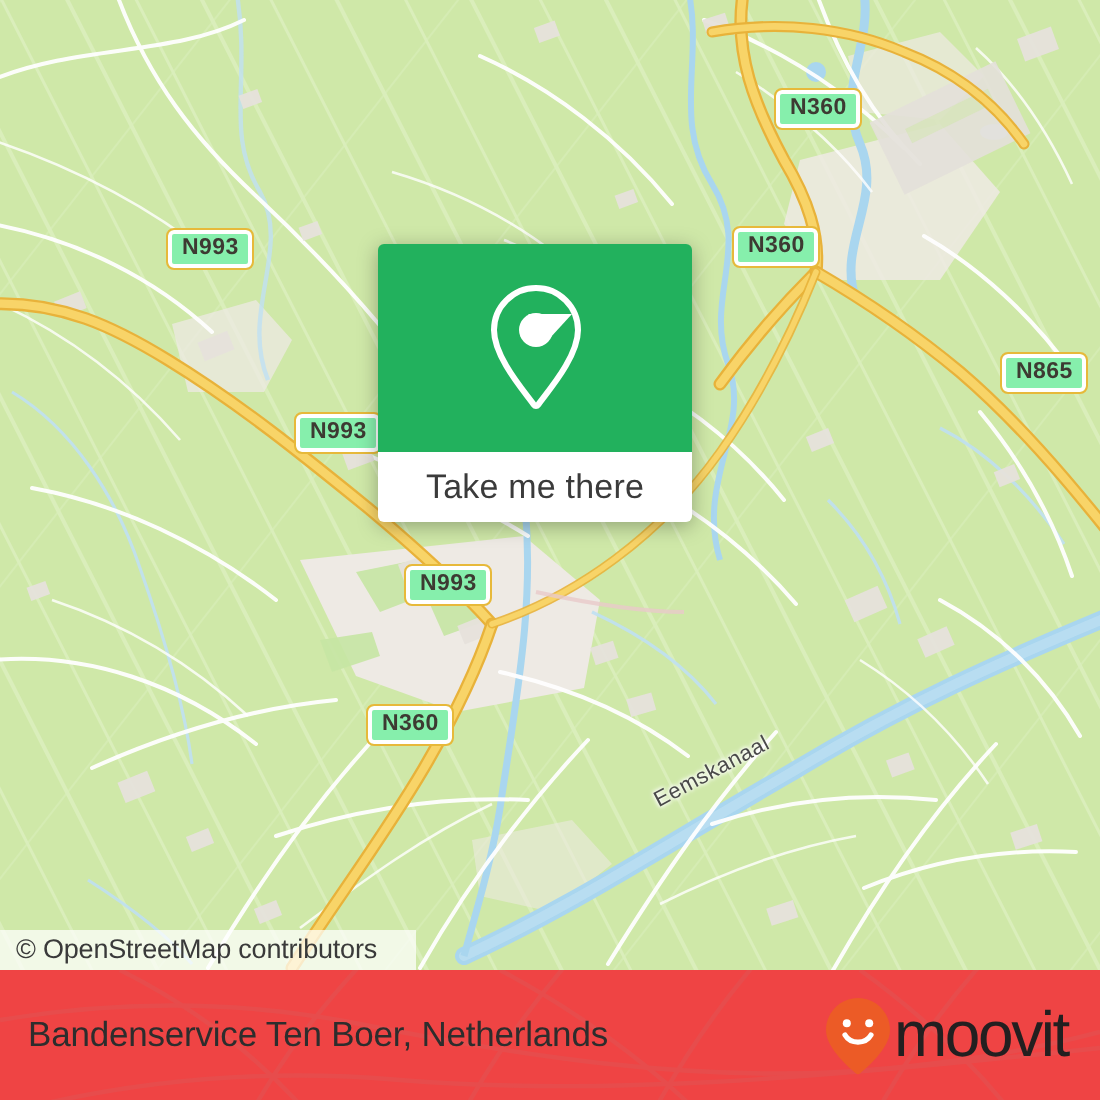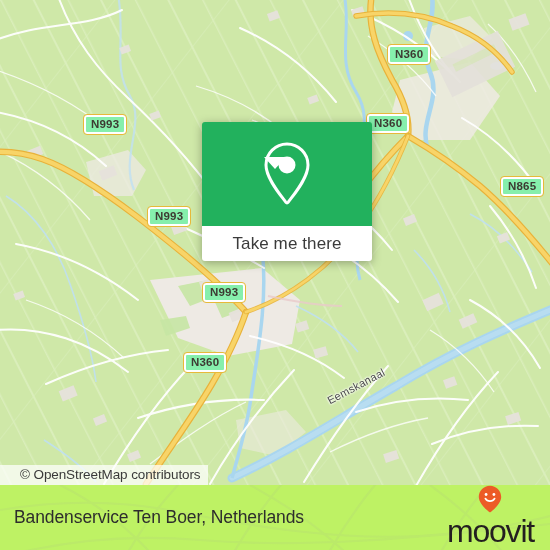--- a/index.html
+++ b/index.html
@@ -7,56 +7,55 @@
   #root{position:relative;width:550px;height:550px;overflow:hidden;background:#fff;}
 
   
   #map{position:absolute;left:0;top:0;width:550px;height:485px;overflow:hidden;background:#cfe8a8;}
   #map svg{position:absolute;left:0;top:0;}
 
   
   #attrib{
     position:absolute;left:0;top:465px;width:208px;height:36px;
     background:rgba(255,255,255,0.72);
-    font-size:13.5px;color:#3a3a3a;line-height:20px;padding-left:20px;
+    font-size:13.5px;color:#3a3a3a;line-height:20px;padding-left:8px;
     box-sizing:border-box;white-space:nowrap;letter-spacing:-0.1px;
   }
 
   
   #card{
-    position:absolute;left:189px;top:122px;width:170px;
+    position:absolute;left:189px;top:122px;width:157px;
     filter:drop-shadow(0 2px 5px rgba(0,0,0,0.30));
-    margin-left:13px;
   }
   #card-green{
     height:104px;background:#22b15d;border-radius:3px 3px 0 0;
     display:flex;align-items:center;justify-content:center;
   }
   #card-white{
     height:35px;background:#fff;border-radius:0 0 3px 3px;
     display:flex;align-items:center;justify-content:center;
   }
   #card-label{font-size:17px;color:#3b3b3b;letter-spacing:0.1px;}
   #card-tail{
     position:absolute;left:50%;top:157px;margin-left:-11px;
     width:0;height:0;border-left:11px solid transparent;
     border-right:11px solid transparent;border-top:12px solid #fff;
   }
 
   
   #footer{
     position:absolute;left:0;top:485px;width:550px;height:65px;
-    background:#bef264;overflow:hidden;
+    background:#ef4444;overflow:hidden;
   }
   #footer-watermark{position:absolute;left:0;top:-485px;opacity:0.11;}
   #footer-title{
     position:absolute;left:14px;top:0;height:65px;line-height:65px;
     font-size:17.5px;color:#2d2d2d;white-space:nowrap;letter-spacing:-0.1px;
   }
-  #logo{position:absolute;right:16px;top:0;height:65px;display:flex;align-items:center;flex-direction:column;}
+  #logo{position:absolute;right:16px;top:0;height:65px;display:flex;align-items:center;}
   #logo-word{font-size:32px;color:#231f20;letter-spacing:-1.2px;font-weight:400;margin-left:1px;}
 
   .shield{
     position:absolute;background:#86efac;border:2px solid #fff;
     outline:1px solid #e7b93a;
     border-radius:3px;color:#3d3a32;font-size:11.5px;font-weight:bold;
     padding:1px 5px 2px 5px;line-height:12px;white-space:nowrap;
     box-sizing:border-box;letter-spacing:0.2px;
   }
   .kanaal-label{

